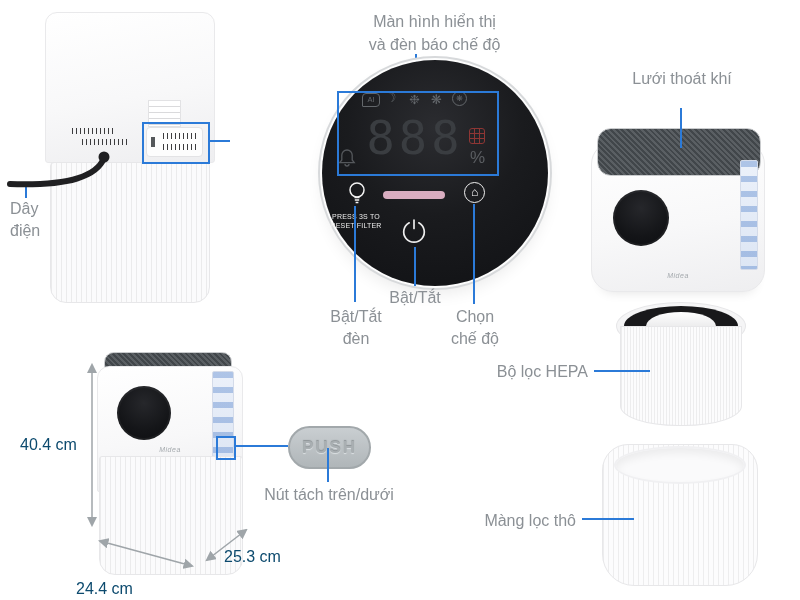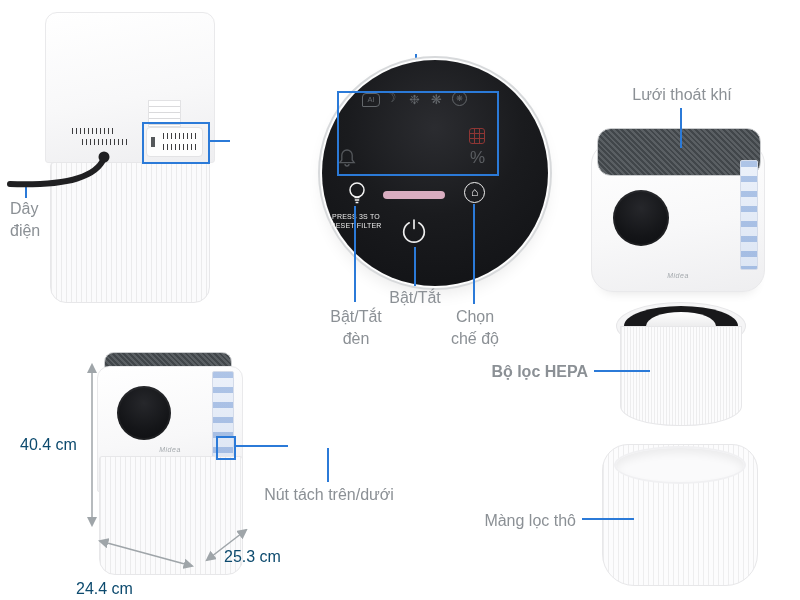--- a/index.html
+++ b/index.html
@@ -116,30 +116,33 @@
   </div>
   <div class="stripes" style="left:50px;top:162px;width:160px;height:141px;border-radius:4px 4px 16px 16px;"></div>
 
   <div class="hbox" style="left:142px;top:122px;width:64px;height:38px;"></div>
   <div class="cline h" style="left:208px;top:140px;width:22px;"></div>
 
   <div class="cline v" style="left:25px;top:186px;height:12px;"></div>
   <div class="label" style="left:10px;top:198px;width:54px;">Dây
 điện</div>
 
+  <div class="label center" style="left:347px;top:10px;width:175px;line-height:23px;">Màn hình hiển thị
+và đèn báo chế độ</div>
   <div class="cline v" style="left:415px;top:54px;height:38px;"></div>
 
   <div class="panel-circle"></div>
 
   <div class="p-icon" style="left:362px;top:93px;width:16px;height:12px;border:1px solid #63676b;border-radius:4px 4px 4px 1px;font-size:7.5px;line-height:11px;text-align:center;">AI</div>
   <div class="p-icon" style="left:385px;top:90px;font-size:13px;transform:rotate(-15deg);">☽</div>
   <div class="p-icon" style="left:409px;top:92px;font-size:13px;">❉</div>
   <div class="p-icon" style="left:431px;top:92px;font-size:13px;">❋</div>
   <div class="p-icon" style="left:452px;top:91px;width:15px;height:15px;border:1px solid #63676b;border-radius:50%;font-size:8px;line-height:14px;text-align:center;box-sizing:border-box;">❋</div>
 
+  <div class="seg-digits">888</div>
   <div class="grid-red"></div>
   <svg class="abs" style="left:338px;top:147px;" width="18" height="20" viewBox="0 0 18 20">
     <path d="M9 3 a5.2 5.2 0 0 1 5.2 5.2 V13 l2 2.6 H1.8 L3.8 13 V8.2 A5.2 5.2 0 0 1 9 3 z" fill="none" stroke="#55585c" stroke-width="1.3"></path>
     <path d="M7 17 a2 2 0 0 0 4 0" fill="none" stroke="#55585c" stroke-width="1.3"></path>
   </svg>
   <div class="p-icon" style="left:470px;top:148px;font-size:17px;color:#5b5e62;">%</div>
   <div class="hbox" style="left:337px;top:91px;width:158px;height:81px;"></div>
 
   <svg class="abs" style="left:347px;top:181px;" width="20" height="26" viewBox="0 0 20 26">
     <circle cx="10" cy="9" r="7" fill="none" stroke="#f2f2f2" stroke-width="1.5"></circle>
@@ -161,29 +164,29 @@
 đèn</div>
   <div class="label center" style="left:378px;top:287px;width:74px;">Bật/Tắt</div>
   <div class="label center" style="left:440px;top:306px;width:70px;">Chọn
 chế độ</div>
 
   <div class="body-white" style="left:591px;top:142px;width:174px;height:150px;border-radius:22px;"></div>
   <div class="grille-dark" style="left:597px;top:128px;width:164px;height:48px;border-radius:14px;"></div>
   <div class="disc" style="left:613px;top:190px;width:56px;height:56px;"></div>
   <div class="sticker-blue" style="left:740px;top:160px;width:18px;height:110px;"></div>
   <div class="brand" style="left:648px;top:272px;width:60px;">Midea</div>
-  <div class="label center" style="left:608px;top:84px;width:148px;">Lưới thoát khí</div>
+  <div class="label center" style="left:608px;top:68px;width:148px;">Lưới thoát khí</div>
   <div class="cline v" style="left:680px;top:108px;height:40px;"></div>
 
   <div class="ellipse" style="left:616px;top:302px;width:130px;height:48px;background:#f5f5f6;border:1px solid #e6e6e8;box-sizing:border-box;"></div>
   <div class="ellipse" style="left:624px;top:306px;width:114px;height:40px;background:#19191b;"></div>
   <div class="ellipse" style="left:646px;top:312px;width:70px;height:28px;background:linear-gradient(180deg,#ffffff,#dbdbdd);"></div>
   <div class="stripes" style="left:620px;top:326px;width:122px;height:100px;border-radius:0 0 58px 58px / 0 0 20px 20px;
               background:repeating-linear-gradient(90deg,#ededee 0 1px,#fcfcfd 1px 3px);"></div>
-  <div class="label right" style="left:468px;top:361px;width:120px;font-weight:bold;">Bộ lọc HEPA</div>
+  <div class="label right" style="left:468px;top:361px;width:120px;">Bộ lọc HEPA</div>
   <div class="cline h" style="left:594px;top:370px;width:56px;"></div>
 
   <div class="stripes" style="left:602px;top:444px;width:156px;height:142px;border-radius:26px 26px 32px 32px;
               background:repeating-linear-gradient(90deg,#ededee 0 1.5px,#fcfcfd 1.5px 5px);"></div>
   <div class="ellipse" style="left:614px;top:446px;width:132px;height:38px;background:#fafafb;border:2px solid #f0f0f2;
               box-shadow:inset 0 5px 9px rgba(0,0,0,.06);box-sizing:border-box;"></div>
   <div class="label right" style="left:452px;top:510px;width:124px;">Màng lọc thô</div>
   <div class="cline h" style="left:582px;top:518px;width:52px;"></div>
 
   <div class="grille-dark" style="left:104px;top:352px;width:128px;height:36px;border-radius:10px;"></div>
@@ -204,16 +207,17 @@
     <circle cx="104" cy="157" r="5.5" fill="#202022"></circle>
     <line x1="92" y1="365" x2="92" y2="525" stroke="#9fa5a9" stroke-width="1.5" marker-start="url(#arr)" marker-end="url(#arr)"></line>
     <line x1="100" y1="541" x2="192" y2="566" stroke="#9fa5a9" stroke-width="1.5" marker-start="url(#arr)" marker-end="url(#arr)"></line>
     <line x1="207" y1="560" x2="246" y2="530" stroke="#9fa5a9" stroke-width="1.5" marker-start="url(#arr)" marker-end="url(#arr)"></line>
   </svg>
   <div class="dim" style="left:20px;top:436px;">40.4 cm</div>
   <div class="dim" style="left:76px;top:580px;width:70px;text-align:left;">24.4 cm</div>
   <div class="dim" style="left:224px;top:548px;">25.3 cm</div>
 
   <div class="cline h" style="left:234px;top:445px;width:54px;"></div>
+  <div class="push-oval">PUSH</div>
   <div class="cline v" style="left:327px;top:448px;height:34px;z-index:3;"></div>
   <div class="label center" style="left:250px;top:484px;width:158px;white-space:nowrap;">Nút tách trên/dưới</div>
 
 </div>
 
 </body></html>

